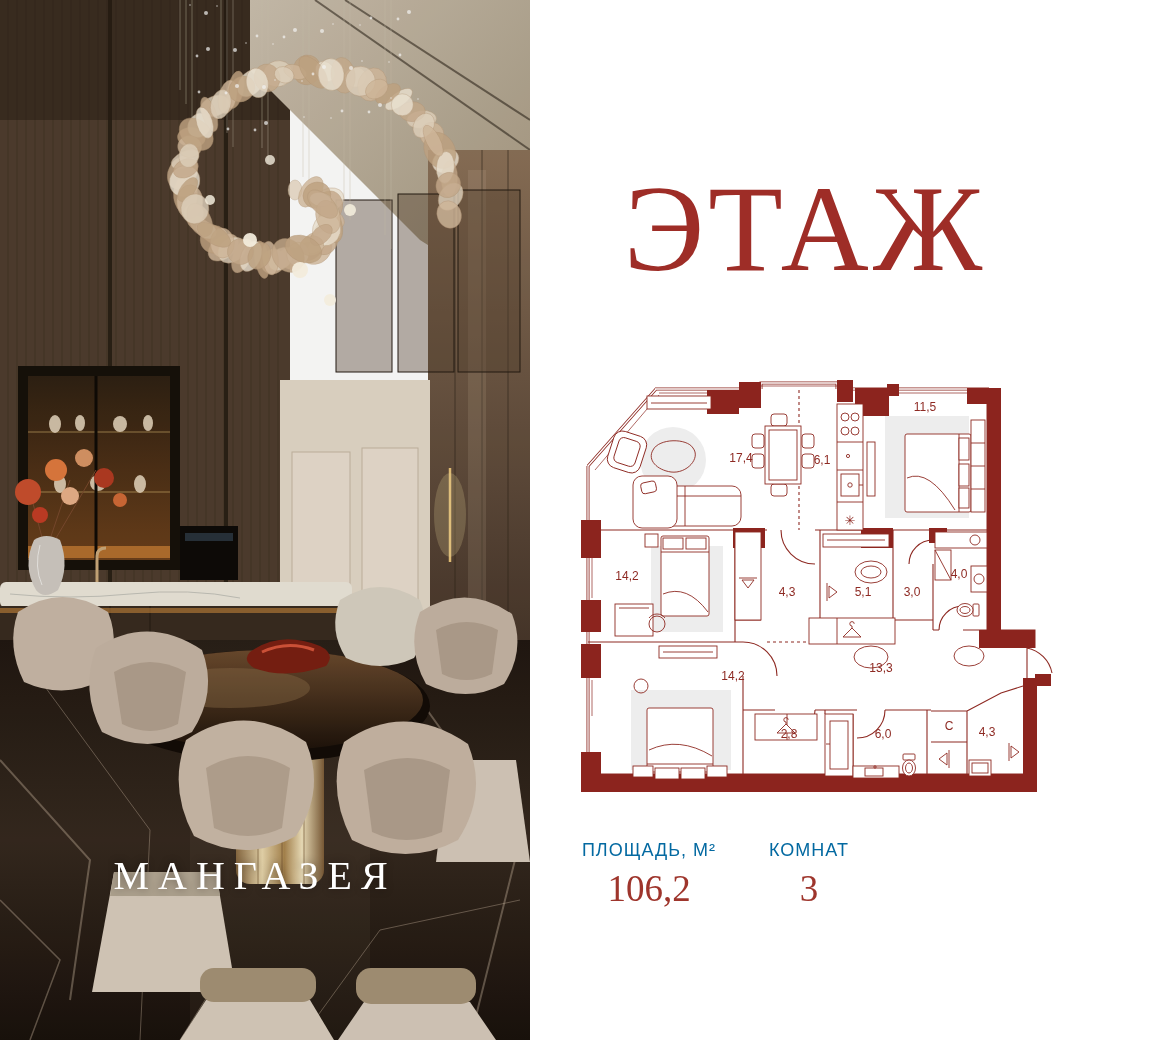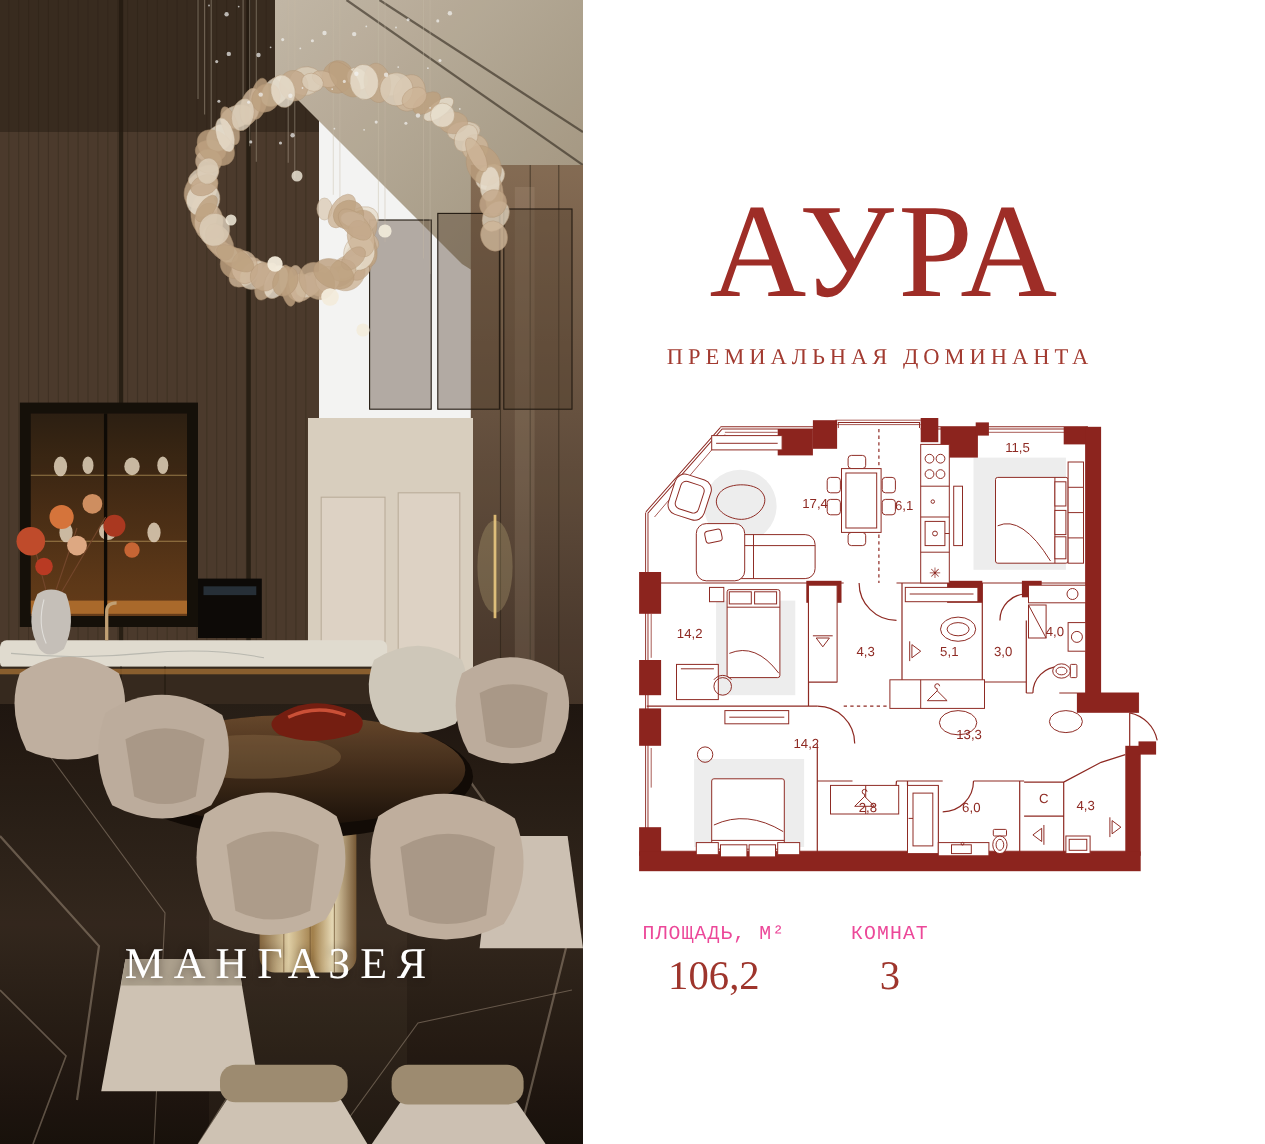--- a/index.html
+++ b/index.html
@@ -17,21 +17,21 @@
     font-family:"Liberation Serif",serif;}
   #tagline{position:absolute;left:800px;top:314px;transform:translateX(-50%);
     font-size:20.5px;letter-spacing:4.5px;color:#A23A30;white-space:nowrap;
     font-family:"Liberation Serif",serif;}
   #plan-wrap{position:absolute;left:575px;top:380px;width:478px;height:420px;}
   #stats{position:absolute;left:560px;top:840px;display:flex;}
   .stat{text-align:center;}
   .stat:nth-child(1){width:178px;}
   .stat:nth-child(2){width:142px;}
   .stat:nth-child(3){width:148px;}
-  .stat-label{font-size:18px;letter-spacing:1px;color:#ec4899;font-family:Liberation Mono, monospace;}
+  .stat-label{font-size:18px;letter-spacing:1px;color:#0369a1;font-family:Liberation Sans, sans-serif;}
   .stat-value{font-size:37px;color:#9E352C;margin-top:6px;font-family:"Liberation Serif",serif;}
   
   .pln{stroke:#8E2A23;fill:none;stroke-width:1.1;}
   .pfur{stroke:#8E2A23;stroke-width:.9;}
 </style>
 </head>
 <body>
 
 <div id="canvas">
 
@@ -397,22 +397,21 @@
       <path d="M364,770 q44,-24 86,0 l-8,62 q-36,16 -70,0 Z" fill="#b2a08f"></path>
       <polygon points="364,1002 470,1002 496,1040 338,1040" fill="#d6cabc"></polygon>
       <rect x="356" y="968" width="120" height="36" rx="15" fill="#a59276"></rect>
     </g>
 
     <rect x="0" y="0" width="530" height="1040" fill="#140d08" opacity=".05"></rect>
   </svg>
 
   <div id="developer-name">МАНГАЗЕЯ</div>
 
-  <div id="logo">АУРА</div>
-  <div id="tagline">ПРЕМИАЛЬНАЯ ДОМИНАНТА</div>
+  <div id="logo">ЭТАЖ</div>
 
   <div id="plan-wrap">
   <svg viewBox="0 0 478 420" width="478" height="420" xmlns="http://www.w3.org/2000/svg">
     <defs>
       <g id="ic-hang" stroke="#8E2A23" stroke-width=".9">
         <path d="M-9,5 L0,-4 L9,5 Z" fill="#fff"></path>
         <path d="M0,-4 v-2 a2.2,2.2 0 1 1 2.2,-2.2" fill="none"></path>
       </g>
       <g id="ic-door" stroke="#8E2A23" stroke-width=".9">
         <path d="M0,-9 L0,9" fill="none"></path>

